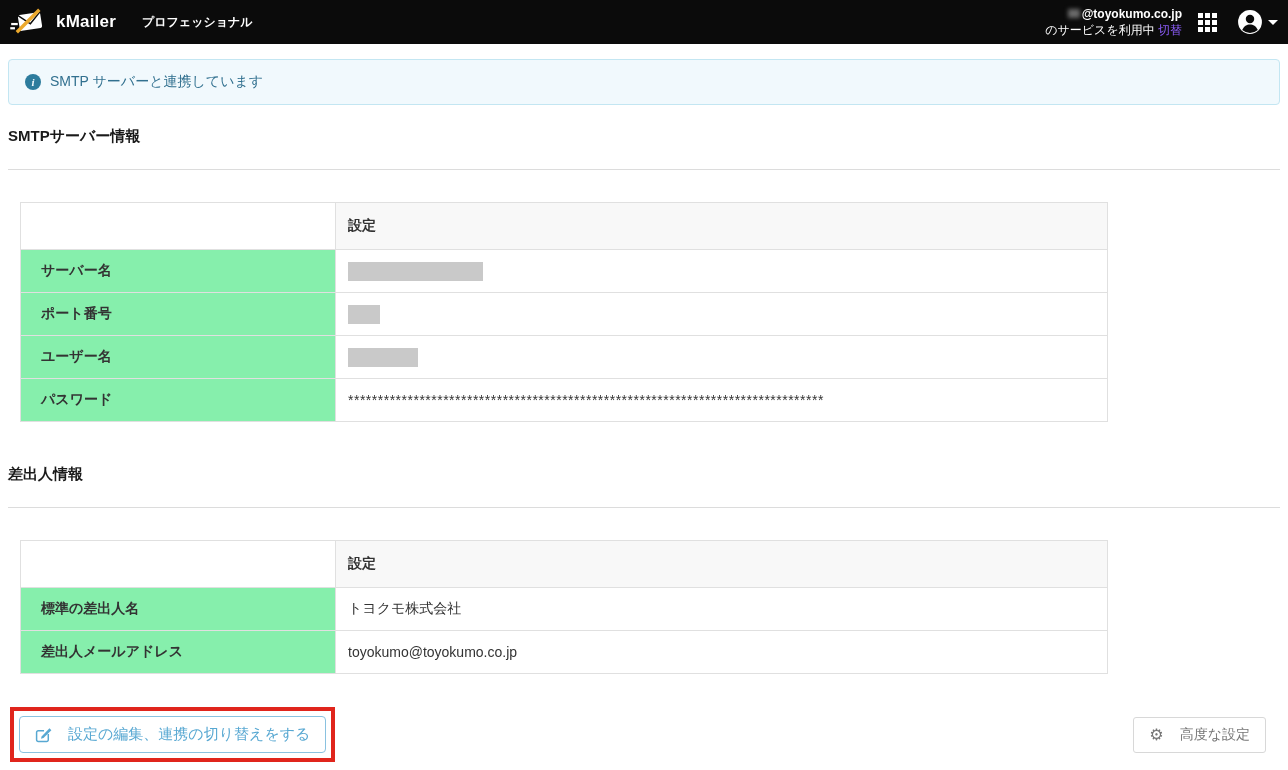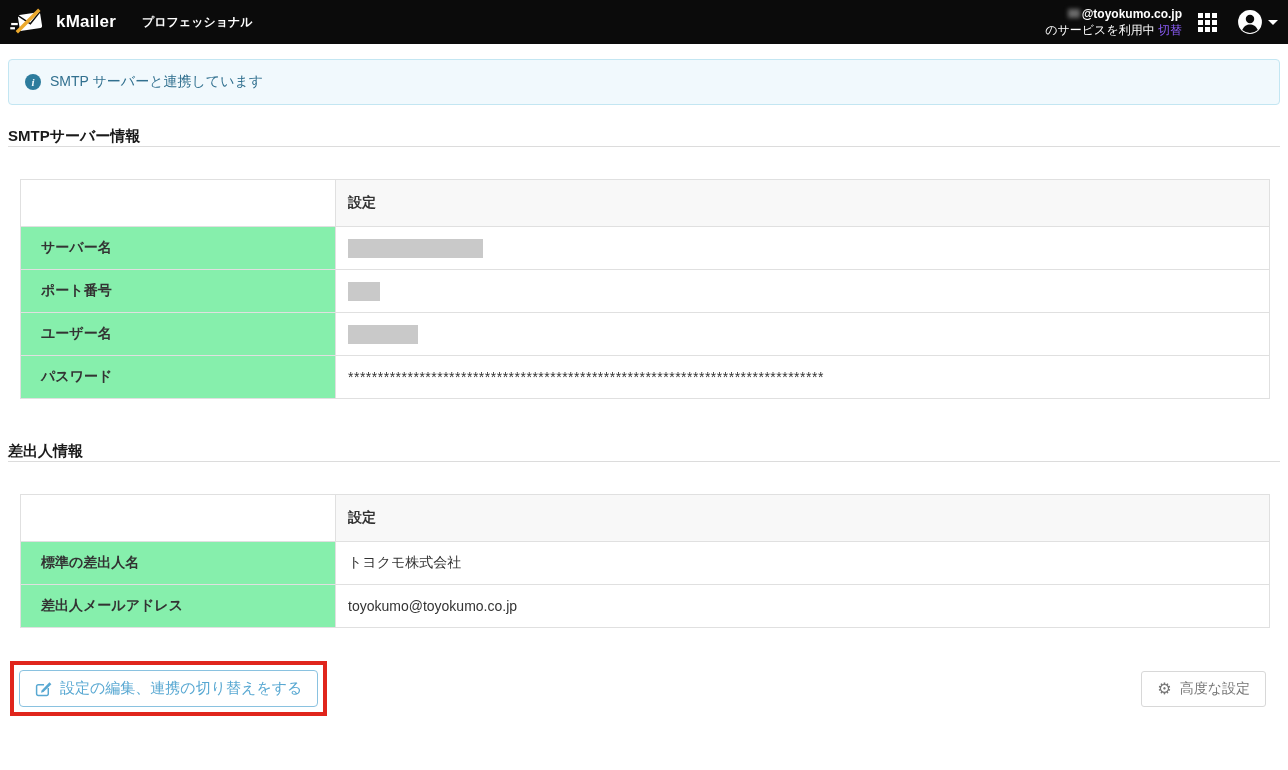--- a/index.html
+++ b/index.html
@@ -39,47 +39,47 @@
   .info-icon {
     width: 16px; height: 16px; border-radius: 50%; background: #2d7c9d; color: #f1f9fd;
     font-size: 11px; font-weight: bold; font-style: italic;
     display: inline-flex; align-items: center; justify-content: center; flex: 0 0 auto;
     font-family: "Liberation Serif", serif;
   }
 
   
   .section-title {
     margin: 22px 8px 0 8px; font-size: 15px; font-weight: bold; color: #1a1a1a;
-    padding-bottom: 0; border-bottom: 1px solid #dcdcdc;
+    padding-bottom: 23px; border-bottom: 1px solid #dcdcdc;
   }
   .section-title.second { margin-top: 43px; }
 
   
   table.info-table {
-    border-collapse: collapse; margin: 32px 18px 0 20px; width: 1250px;
+    border-collapse: collapse; margin: 32px 18px 0 20px; width: 1088px;
     font-size: 14px; table-layout: fixed;
   }
   table.info-table th, table.info-table td {
     border: 1px solid #e0e0e0; text-align: left; vertical-align: middle;
   }
   th.corner { border: none; background: transparent; width: 315px; }
   th.col-header { background: #f8f8f8; font-weight: bold; padding: 14px 12px; height: 47px; }
   th.row-label { background: #86efac; font-weight: bold; padding: 12px 12px 12px 20px; height: 43px; color: #333; }
   td.row-value { background: #fff; padding: 11px 12px; }
   .redact { display: inline-block; height: 19px; background: #c9c9c9; vertical-align: middle; }
   .rw-135 { width: 135px; } .rw-32 { width: 32px; } .rw-57 { width: 57px; margin-left: 3px; } .rw-70 { width: 70px; }
   .password-value { color: #333; letter-spacing: .5px; }
 
   
   .footer-actions {
     display: flex; justify-content: space-between; align-items: center;
     margin: 33px 22px 0 10px;
   }
   .highlight-box { border: 4px solid #e0251c; padding: 5px; }
-  .btn { display: inline-flex; align-items: center; gap: 8px; background: #fff; cursor: pointer; }
+  .btn { display: inline-flex; align-items: center; gap: 16px; background: #fff; cursor: pointer; }
   .btn-edit {
     border: 1px solid #8ac2e0; color: #58a8d2; border-radius: 4px;
     padding: 8px 15px; font-size: 15px; font-family: inherit;
   }
   .btn-advanced {
     border: 1px solid #d8d8d8; color: #767676; border-radius: 3px;
     padding: 8px 15px; font-size: 14px; font-family: inherit;
   }
   .gear-glyph { font-size: 16px; line-height: 1; color: #767676; }
 </style>

